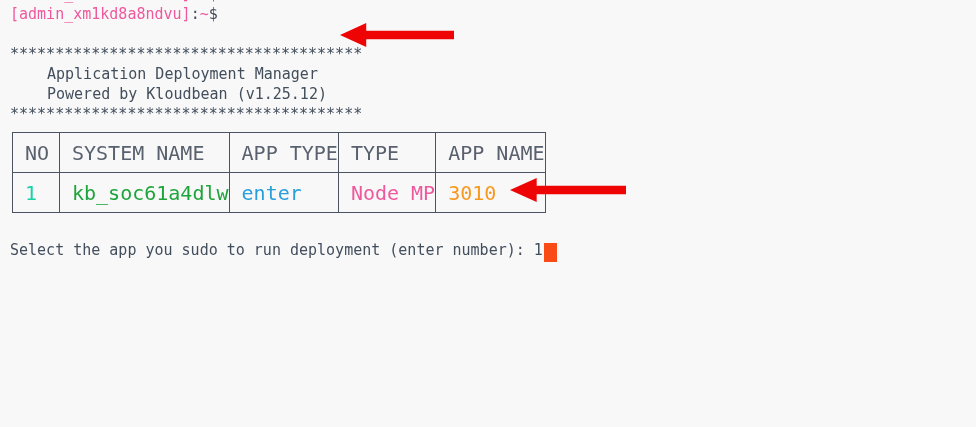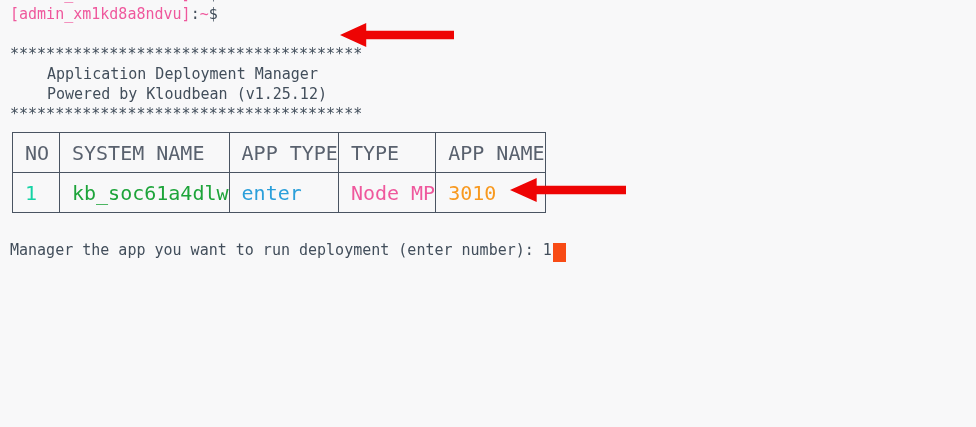--- a/index.html
+++ b/index.html
@@ -117,18 +117,18 @@
     <tr>
       <td class="c-no" style="border-color: rgb(74, 84, 98); color: rgb(21, 211, 165);">1</td>
       <td class="c-sys" style="border-color: rgb(74, 84, 98); color: rgb(29, 164, 58);">kb_soc61a4dlw</td>
       <td class="c-type" style="border-color: rgb(74, 84, 98); color: rgb(43, 159, 218);">enter</td>
       <td class="c-name" style="border-color: rgb(74, 84, 98); color: rgb(239, 88, 157);">Node MP</td>
       <td class="c-port" style="border-color: rgb(74, 84, 98); color: rgb(248, 153, 31);">3010</td>
     </tr>
   </tbody>
     </table>
 
-  <div class="select-line"><span>Manager the app you want to run deployment (enter number): </span><span>1</span><span class="cursor" style="background: rgb(248, 75, 21);"></span></div>
+  <div class="select-line"><span>Select the app you sudo to run deployment (enter number): </span><span>1</span><span class="cursor" style="background: rgb(248, 75, 21);"></span></div>
 
   <div class="red-arrow arrow-1" style="background: rgb(238, 4, 4);"></div>
   <div class="red-arrow arrow-2" style="background: rgb(238, 4, 4);"></div>
 
 </div>
 
 </body></html>

